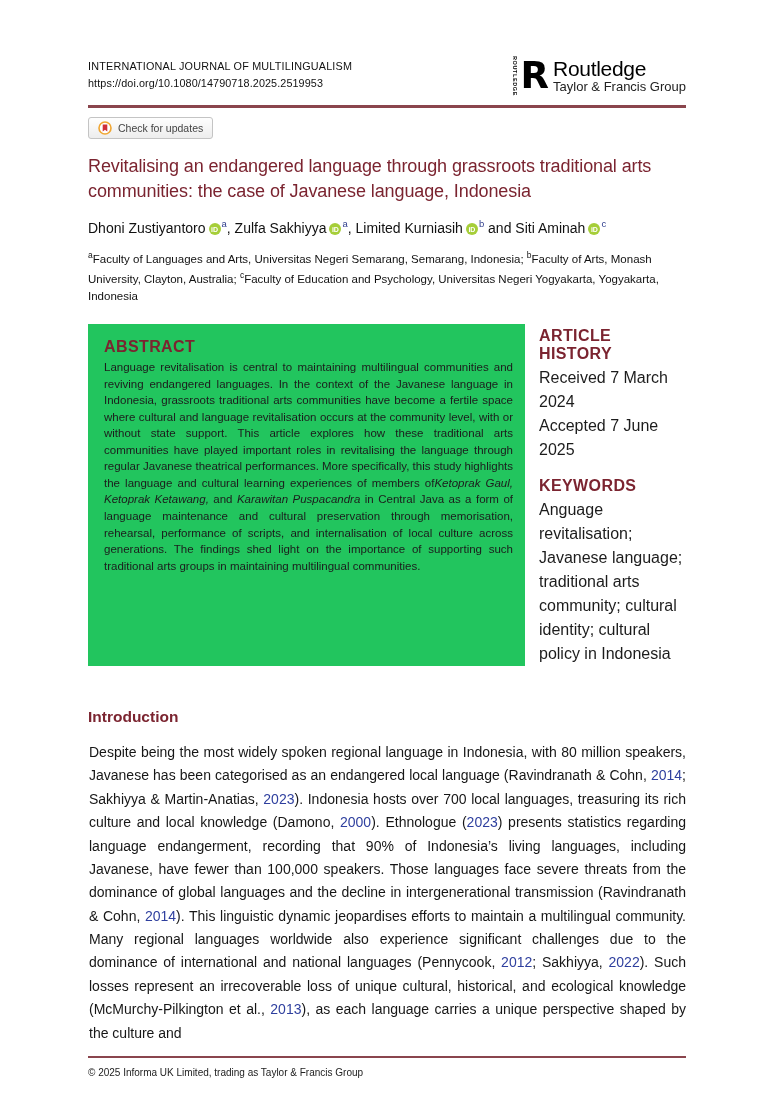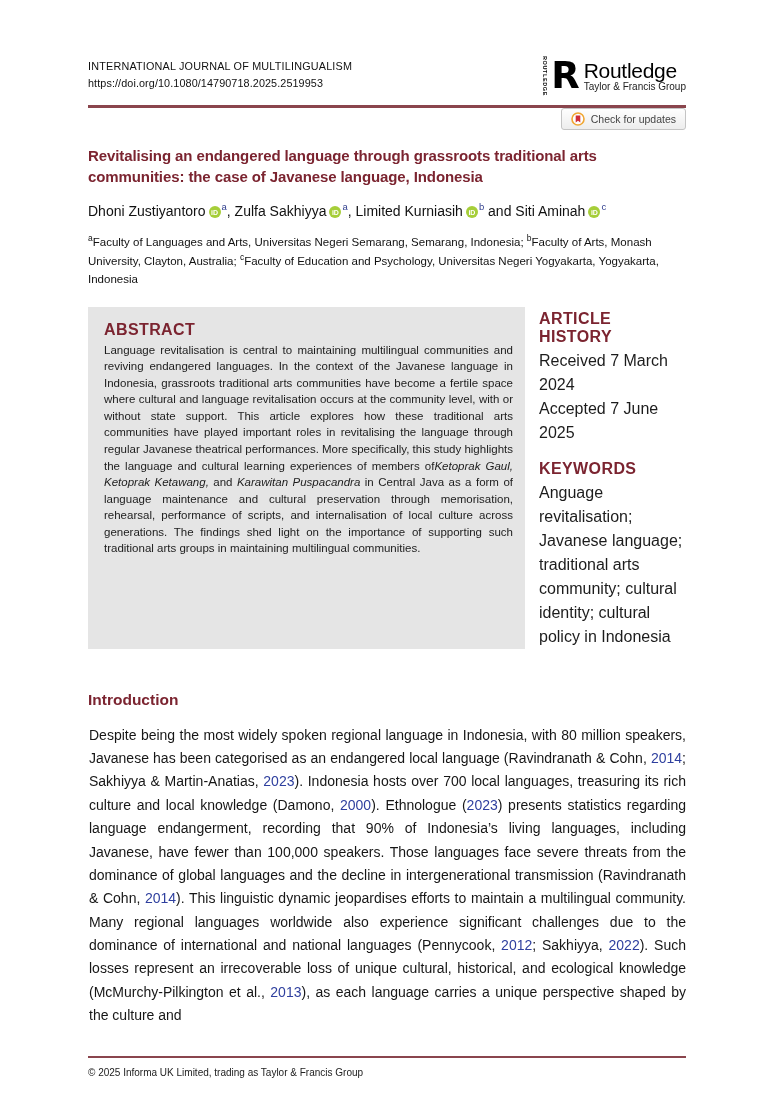--- a/index.html
+++ b/index.html
@@ -8,40 +8,40 @@
 
   
   .hdr{display:flex;justify-content:space-between;align-items:flex-start;}
   .jmeta{font-size:10.8px;line-height:1.6;letter-spacing:0.2px;color:#111;}
   .jmeta .doi{letter-spacing:0.1px;}
   .logo{display:flex;align-items:center;gap:4px;margin-top:-2px;}
   .logo-vert{writing-mode:vertical-rl;font-size:5.5px;font-weight:bold;letter-spacing:0.6px;color:#000;line-height:1;}
   .logo-r{font-size:37px;font-weight:800;line-height:0.9;color:#000;font-family:"DejaVu Sans",sans-serif;}
   .logo-words{display:flex;flex-direction:column;line-height:1.05;}
   .logo-name{font-size:21px;color:#000;letter-spacing:-0.3px;}
-  .logo-group{font-size:10px;color:#222;text-align:center;}
+  .logo-group{font-size:13px;color:#222;text-align:center;}
 
   .rule{height:3px;background:#8a454d;border:0;margin:9px 0 0 0;}
   .rule-thin{height:2px;background:#8a454d;border:0;margin:0 0 9px 0;}
 
   
-  .badge-row{display:flex;justify-content:flex-end;}
+  .badge-row{display:flex;justify-content:flex-start;margin-top:9px;}
   .check-badge{display:inline-flex;align-items:center;gap:6px;border:1px solid #c4c4c4;border-radius:3px;background:linear-gradient(#fefefe,#ededed);padding:3px 9px;font-size:10.5px;color:#444;cursor:pointer;}
 
   
-  .title{margin:15px 0 0 0;font-size:15px;font-weight:bold;color:#7b2430;line-height:1.4;letter-spacing:-0.1px;}
+  .title{margin:15px 0 0 0;font-size:18px;font-weight:normal;color:#7b2430;line-height:1.4;letter-spacing:-0.1px;}
   .authors{margin-top:14px;font-size:14px;color:#111;}
   .orcid{display:inline-flex;width:12px;height:12px;border-radius:50%;background:#a6ce39;color:#fff;font-size:7px;font-weight:bold;align-items:center;justify-content:center;vertical-align:1px;margin:0 1px 0 3px;cursor:pointer;}
   .asup{color:#33418f;font-size:9.5px;}
   .affil{margin-top:13px;font-size:11.5px;line-height:1.55;color:#111;}
   .affil sup{font-size:8.5px;}
 
   
   .abs-row{display:flex;margin-top:18px;}
-  .abs-box{box-sizing:border-box;width:437px;background:#e5e5e5;padding:14px 12px 20px 16px;}
+  .abs-box{box-sizing:border-box;width:437px;background:#22c55e;padding:14px 12px 20px 16px;}
   .mini-head{font-size:16px;font-weight:bold;color:#7b2430;letter-spacing:0.4px;margin:0 0 3px 0;}
   .abs-text{font-size:11.5px;line-height:1.44;text-align:justify;color:#1c1c1c;}
   .sidebar{flex:1;margin-left:14px;padding-top:3px;}
   .side-text{font-size:16px;line-height:1.5;color:#1c1c1c;}
   .kw-block{margin-top:15px;}
 
   .it{font-style:italic;}
   .cite{color:#2e3f9e;cursor:pointer;}
 
   

